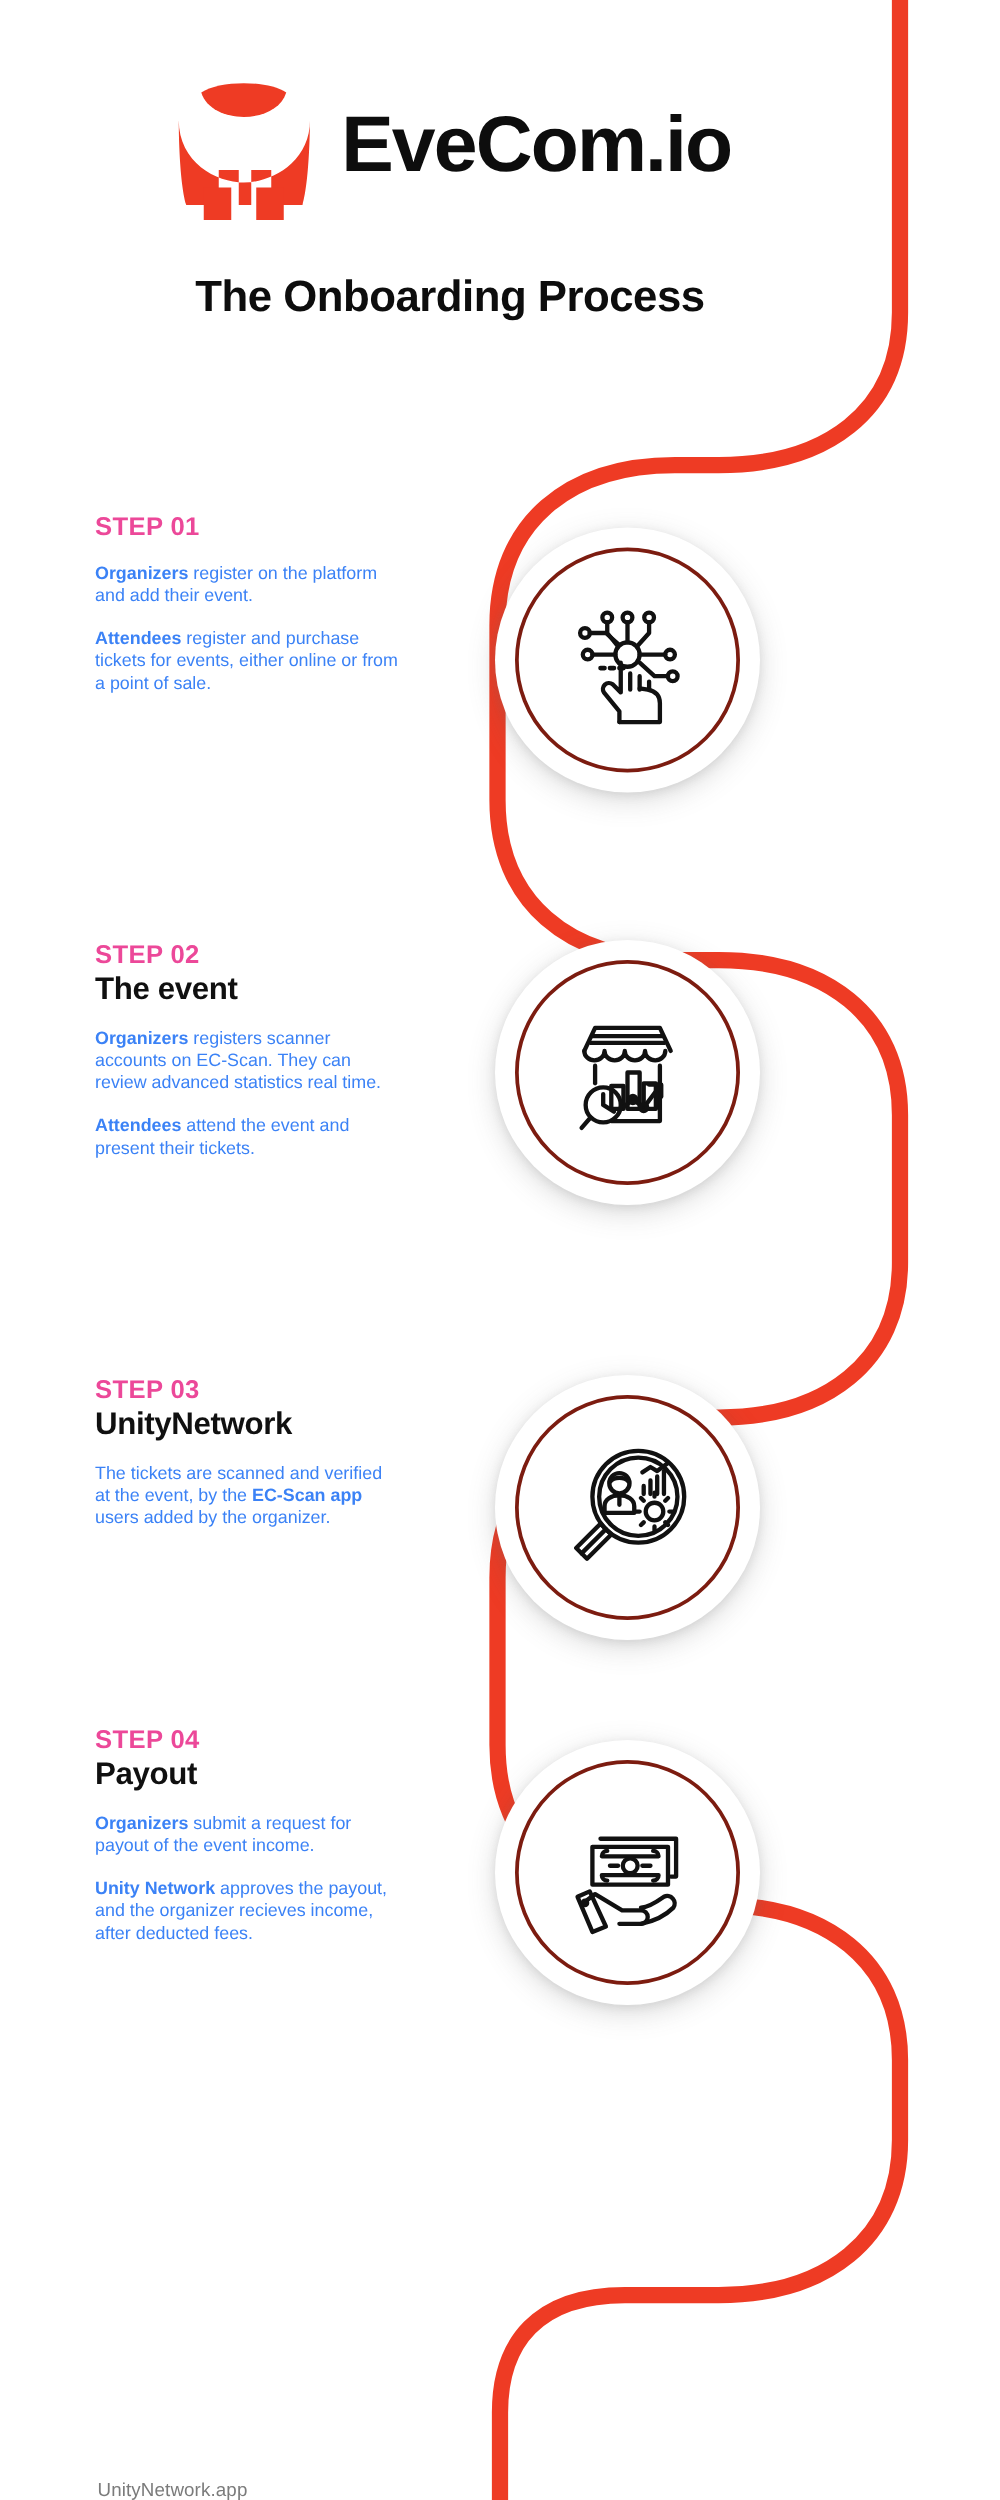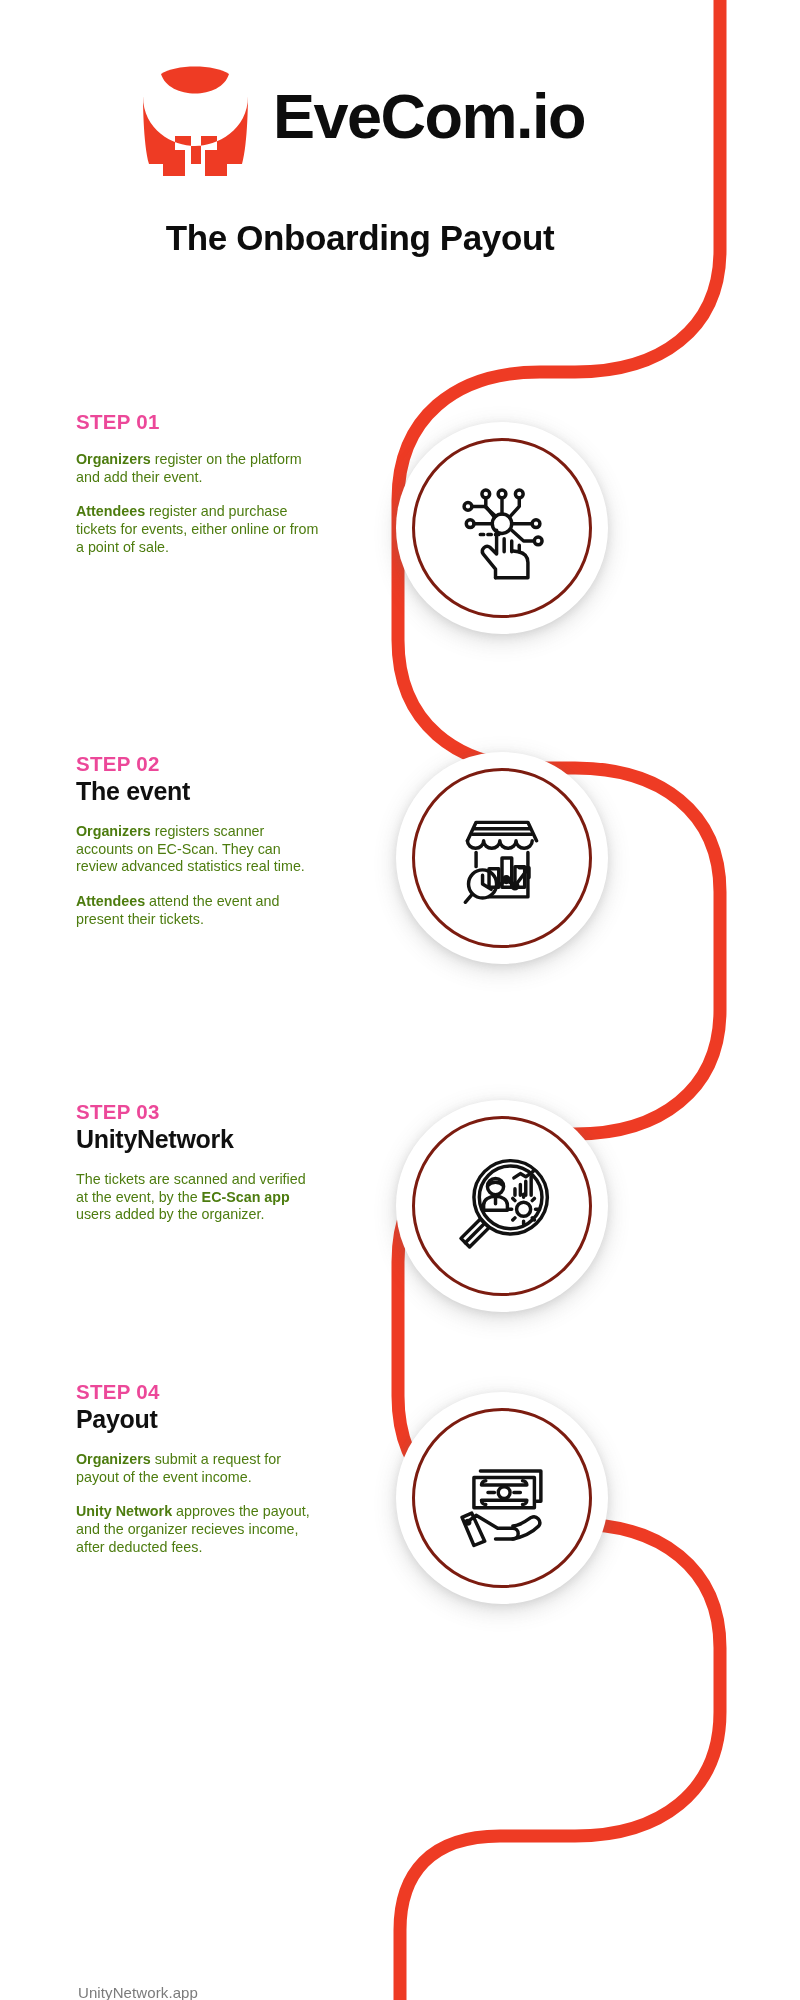--- a/index.html
+++ b/index.html
@@ -39,21 +39,21 @@
   
   .step { position: absolute; left: 0; width: 800px; }
   .step-text { position: absolute; left: 76px; width: 245px; }
   .step-kicker {
     color: #ec4899; font-size: 20.5px; font-weight: 700; letter-spacing: 0.3px;
   }
   .step-title {
     color: #101010; font-size: 25px; font-weight: 700; letter-spacing: -0.3px; margin-top: 1px;
   }
   .step-para {
-    color: #4d7c0f; font-size: 14.3px; line-height: 1.24; margin-top: 17px; font-weight: 500;
+    color: #3b82f6; font-size: 14.3px; line-height: 1.24; margin-top: 17px; font-weight: 500;
   }
   .step-para b { font-weight: 700; }
 
   
   .badge { position: absolute; width: 212px; height: 212px; }
   .badge-plate {
     position: absolute; inset: 0; border-radius: 50%;
     background: #ffffff;
     box-shadow: 0 6px 22px rgba(90,90,90,0.22), 0 2px 8px rgba(120,120,120,0.16);
   }
@@ -111,21 +111,21 @@
 
         <path d="M 8 38 C 8 38, 8 86, 14 106 L 40 106 L 40 78 L 56 78 L 56 106 L 66 106 L 66 78 L 82 78 L 82 106 L 107 106 C 113 86, 113 38, 113 38 C 113 72, 82 88, 60 88 C 38 88, 8 72, 8 38 Z" fill="#EE3B24"></path>
 
         <rect x="28" y="92" width="22" height="26" fill="#EE3B24"></rect>
         <rect x="70" y="92" width="22" height="26" fill="#EE3B24"></rect>
       </svg>
       <div id="logo-text">
         <div id="brand-name">EveCom.io</div>
       </div>
     </div>
-    <div id="page-title">The Onboarding Payout</div>
+    <div id="page-title">The Onboarding Process</div>
   </div>
 
   <div class="step" style="top:410px">
     <div class="step-text">
       <div class="step-kicker">STEP 01</div>
       <p class="step-para"><b>Organizers</b><span> register on the platform and add their event.</span></p>
       <p class="step-para"><b>Attendees</b><span> register and purchase tickets for events, either online or from a point of sale.</span></p>
     </div>
     <div class="badge" style="left:396px; top:12px">
       <div class="badge-plate"></div>

